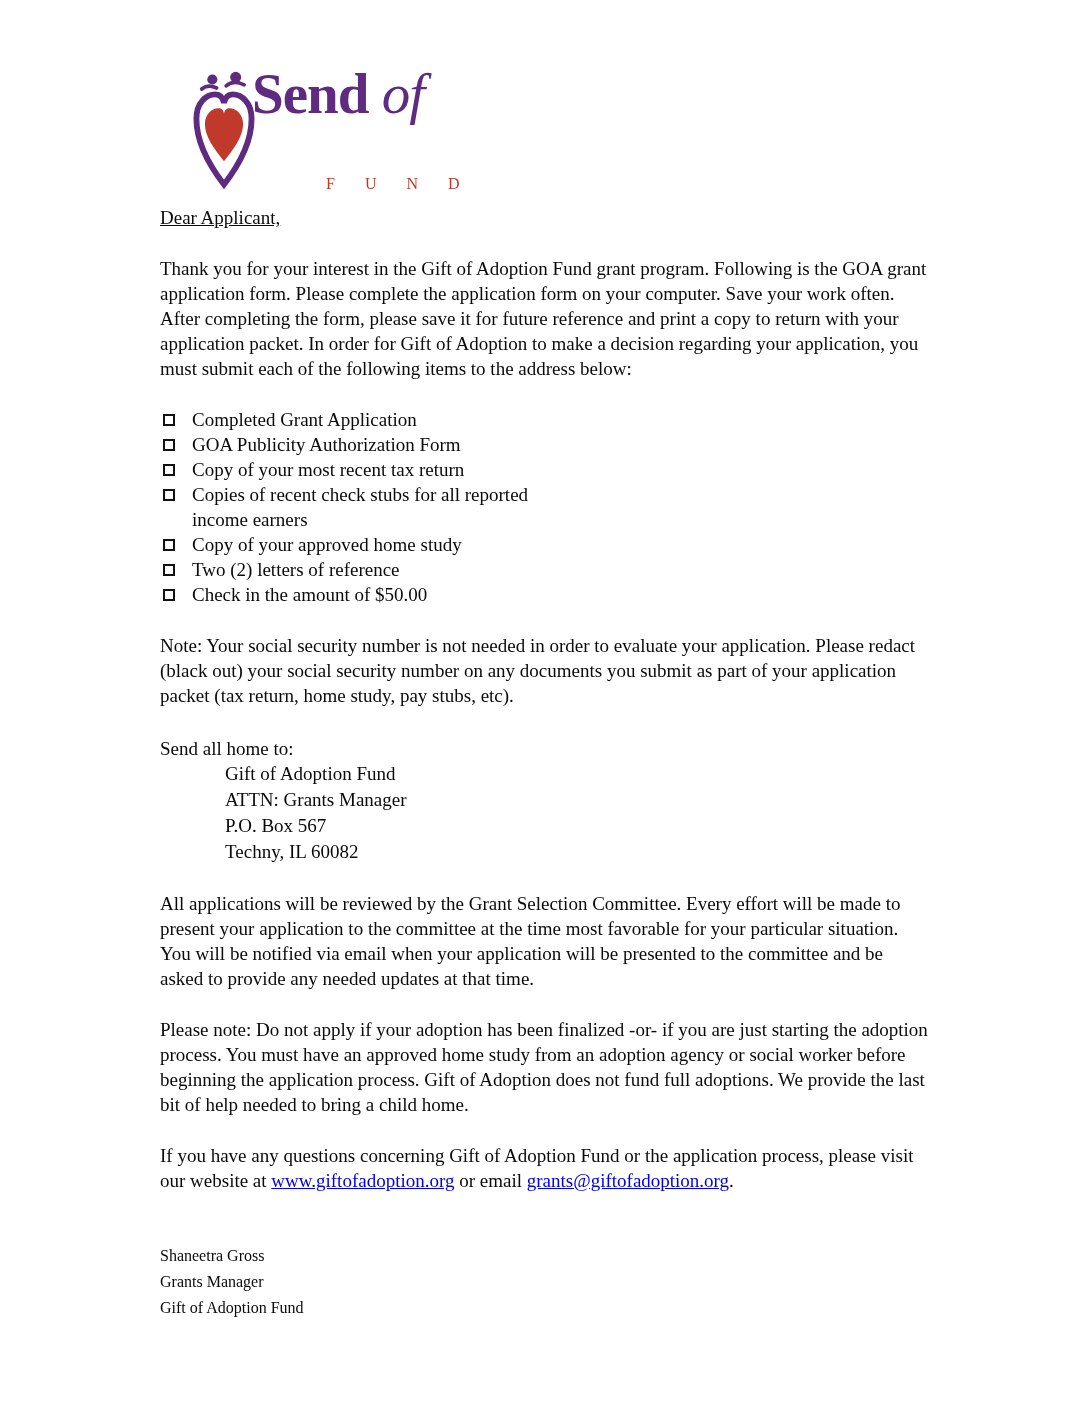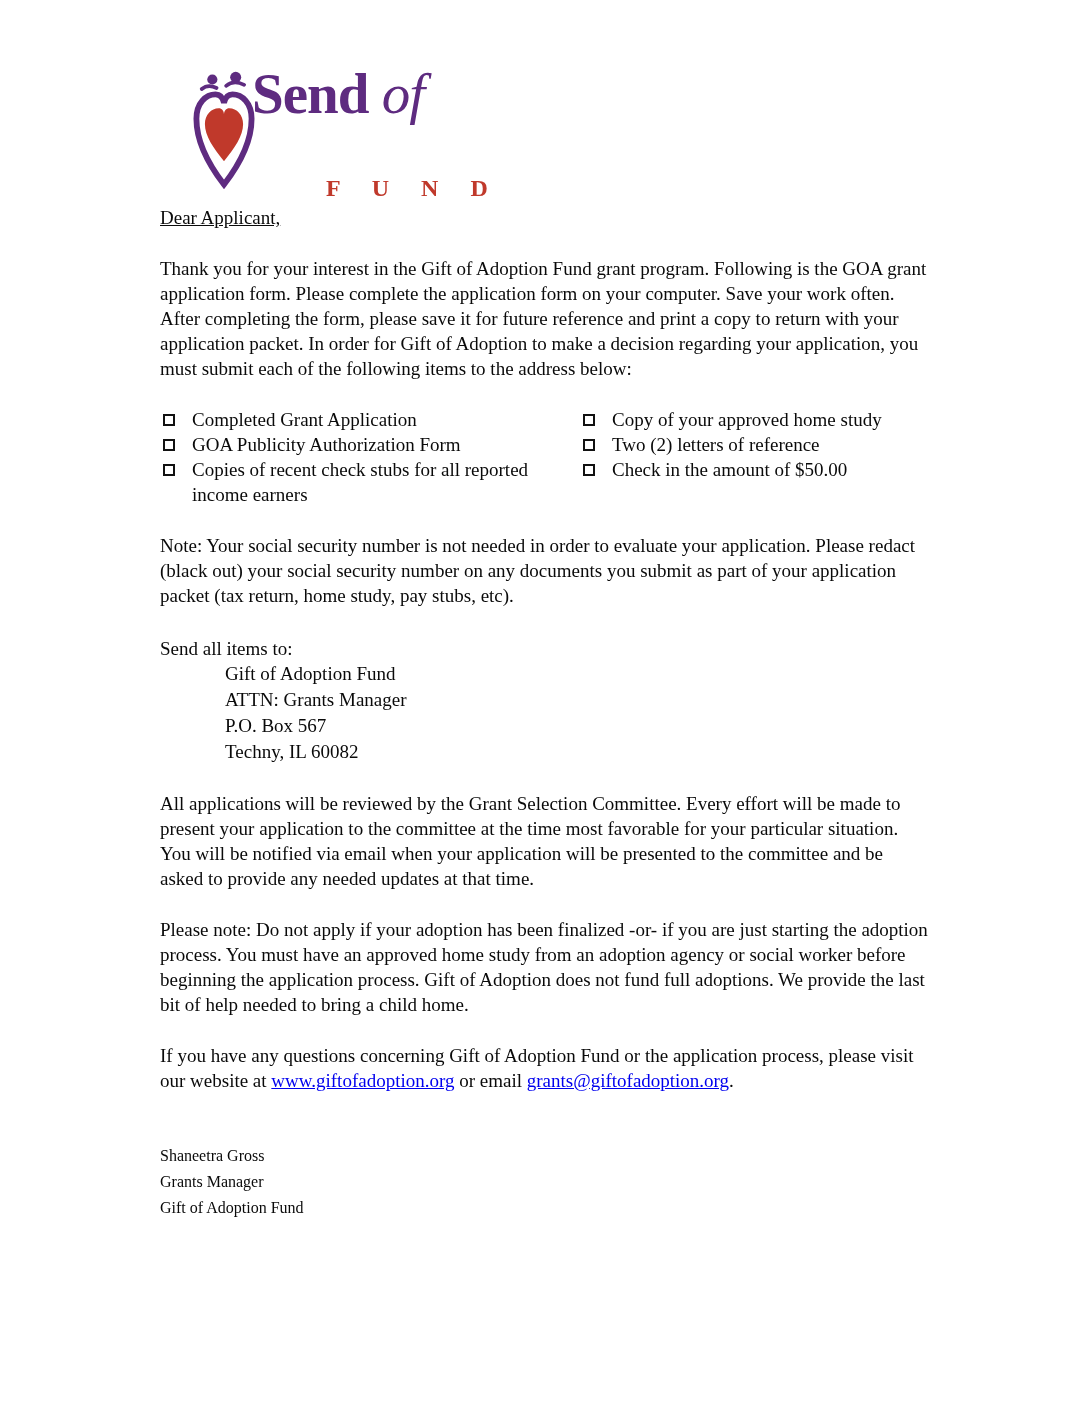--- a/index.html
+++ b/index.html
@@ -55,41 +55,42 @@
     line-height: 61px;
     font-weight: 600;
     color: #5e2b80;
     letter-spacing: -1px;
     white-space: nowrap;
   }
   .logo-fund {
     position: absolute;
     left: 152px;
     top: 102px;
-    font-size: 24px;
-    font-weight: bold;
+    font-size: 16px;
+    font-weight: normal;
     color: #c0392b;
     letter-spacing: 13px;
     white-space: nowrap;
   }
 
   
   .para {
     margin: 26px 0 0 0;
     font-size: 19px;
     line-height: 25px;
     max-width: 772px;
   }
   .salutation { margin-top: 0; text-decoration: underline; }
 
   .checklist {
     display: flex;
     margin-top: 26px;
     font-size: 19px;
     line-height: 25px;
+    flex-direction: column;
   }
   .col-left  { width: 420px; flex: 0 0 auto; }
   .col-right { flex: 1 1 auto; }
   .check-item { display: flex; }
   .checkbox {
     flex: 0 0 auto;
     width: 8px;
     height: 8px;
     border: 2px solid #111;
     margin: 7px 17px 0 3px;
@@ -144,20 +145,24 @@
       <div class="check-item">
         <span class="checkbox"></span>
         <span class="check-label">Completed Grant Application</span>
       </div>
       <div class="check-item">
         <span class="checkbox"></span>
         <span class="check-label">GOA Publicity Authorization Form</span>
       </div>
       <div class="check-item">
         <span class="checkbox"></span>
+        <span class="check-label">Copy of your most recent tax return</span>
+      </div>
+      <div class="check-item">
+        <span class="checkbox"></span>
         <span class="check-label">Copies of recent check stubs for all reported income earners</span>
       </div>
     </div>
     <div class="col-right">
       <div class="check-item">
         <span class="checkbox"></span>
         <span class="check-label">Copy of your approved home study</span>
       </div>
       <div class="check-item">
         <span class="checkbox"></span>
@@ -165,21 +170,21 @@
       </div>
       <div class="check-item">
         <span class="checkbox"></span>
         <span class="check-label">Check in the amount of $50.00</span>
       </div>
     </div>
   </div>
 
   <p class="para">Note: Your social security number is not needed in order to evaluate your application. Please redact (black out) your social security number on any documents you submit as part of your application packet (tax return, home study, pay stubs, etc).</p>
 
-  <p class="para send-heading">Send all items to:</p>
+  <p class="para send-heading">Send all home to:</p>
   <div class="address">
     <div>Gift of Adoption Fund</div>
     <div>ATTN: Grants Manager</div>
     <div>P.O. Box 567</div>
     <div>Techny, IL 60082</div>
   </div>
 
   <p class="para">All applications will be reviewed by the Grant Selection Committee. Every effort will be made to present your application to the committee at the time most favorable for your particular situation. You will be notified via email when your application will be presented to the committee and be asked to provide any needed updates at that time.</p>
 
   <p class="para">Please note: Do not apply if your adoption has been finalized -or- if you are just starting the adoption process.  You must have an approved home study from an adoption agency or social worker before beginning the application process. Gift of Adoption does not fund full adoptions. We provide the last bit of help needed to bring a child home.</p>

